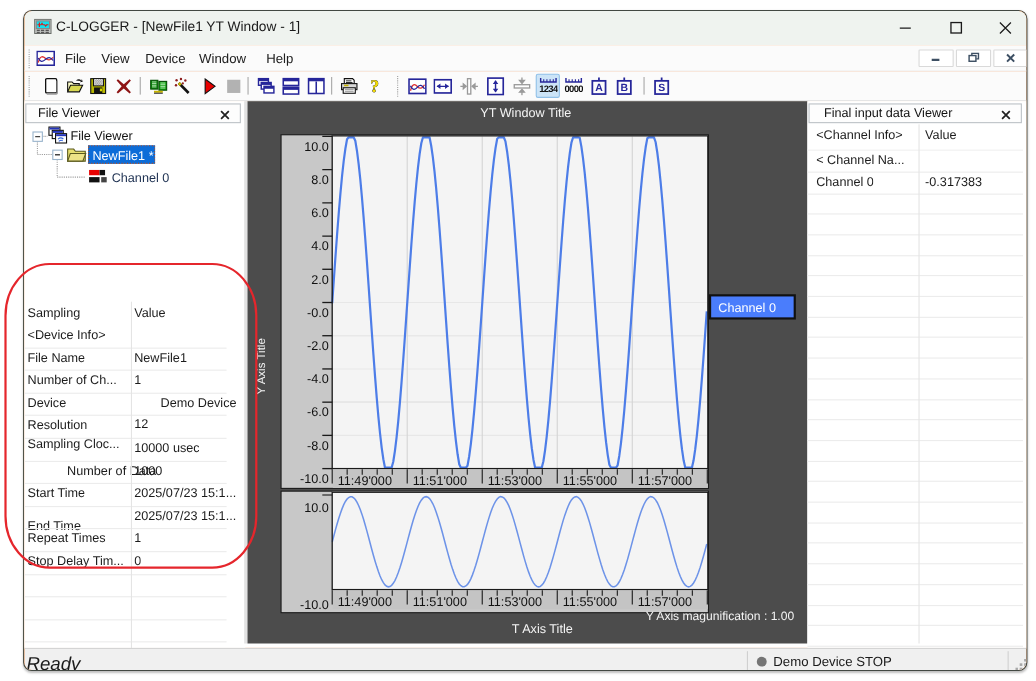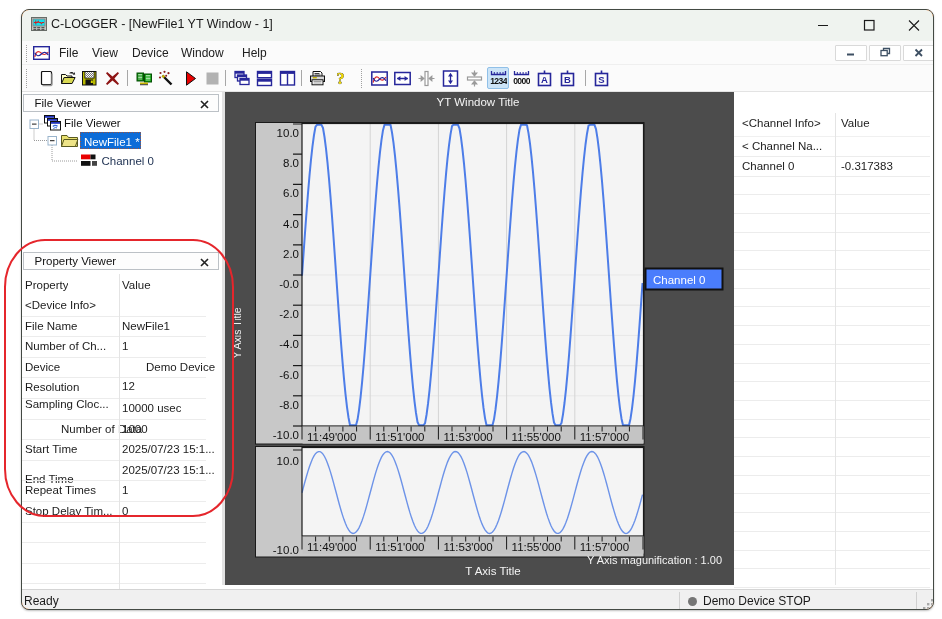--- a/index.html
+++ b/index.html
@@ -279,28 +279,22 @@
 
         <g transform="translate(59,40)">
           <rect x="0" y="0.5" width="9.5" height="4.8" fill="#e80000"></rect>
             <rect x="9.5" y="0.5" width="5" height="4.8" fill="#111"></rect>
           <rect x="0" y="7" width="9.5" height="4.8" fill="#111"></rect>
             <rect x="11" y="7" width="5" height="4.8" fill="#444"></rect>
         </g>
         <text x="79.5" y="51" font-size="11.5" fill="#1c2f50">Channel 0</text>
       </svg>
 
-      <div class="panel-hdr" style="left:0.5px; top:160px; width:196px;">
-        <span class="t">Property Viewer</span>
-          <svg width="9" height="9" viewBox="0 0 9 9" style="position:absolute;right:9px;top:4.5px">
-            <path d="M1 1 L8 8 M8 1 L1 8" stroke="#222" stroke-width="1.6"></path>
-          </svg>
-      </div>
       <div id="proptable" style="left:0; top:181.5px; width:200px; height:317px; overflow:hidden;">
-<div class="row-l" style="position:absolute;left:3px;top:5px;">Property</div>
+<div class="row-l" style="position:absolute;left:3px;top:5px;">Sampling</div>
 <div class="row-l" style="position:absolute;left:100px;top:5px;">Value</div>
 <div class="row-l" style="position:absolute;left:3px;top:25.5px;">&lt;Device Info&gt;</div>
 <div style="position:absolute;left:0;top:42.1px;width:184px;height:1px;background:#ececec;"></div>
 <div class="row-l" style="position:absolute;left:3px;top:46.1px;">File Name</div>
 <div class="row-l" style="position:absolute;left:100px;top:46.1px;">NewFile1</div>
 <div style="position:absolute;left:0;top:62.7px;width:184px;height:1px;background:#ececec;"></div>
 <div class="row-l" style="position:absolute;left:3px;top:66.7px;">Number of Ch...</div>
 <div class="row-l" style="position:absolute;left:100px;top:66.7px;">1</div>
 <div style="position:absolute;left:0;top:83.3px;width:184px;height:1px;background:#ececec;"></div>
 <div class="row-l" style="position:absolute;left:3px;top:87.3px;">Device</div>
@@ -455,20 +449,26 @@
 <text x="253" y="14" font-size="11.5" fill="#f4f4f4" text-anchor="middle">YT Window Title</text>
 <text x="16" y="241" font-size="10.5" fill="#f0f0f0" text-anchor="middle" transform="rotate(-90 16 241)">Y Axis Title</text>
 <text x="268" y="483" font-size="11.5" fill="#f4f4f4" text-anchor="middle">T Axis Title</text>
 <text x="497" y="471.5" font-size="11" fill="#f4f4f4" text-anchor="end">Y Axis magunification : 1.00</text>
 <rect x="420.5" y="176.5" width="77" height="21" fill="#4a7dfc" stroke="#111" stroke-width="2"></rect>
 <text x="428" y="191.5" font-size="11.5" fill="#ffffff">Channel 0</text>
 </svg>
 </div>
 
     <div id="rightpanel" style="left:712px; top:0; width:201px; height:497px; background:#ffffff;">
+<div class="panel-hdr" style="left:1px; top:2px; width:194px;">
+          <span class="t" style="left:13px;">Final input data Viewer</span>
+          <svg width="9" height="9" viewBox="0 0 9 9" style="position:absolute;right:9px;top:4.5px">
+            <path d="M1 1 L8 8 M8 1 L1 8" stroke="#222" stroke-width="1.6"></path>
+          </svg>
+        </div>
 <div class="row-l" style="left:8px; top:25px;">&lt;Channel Info&gt;</div>
 <div class="row-l" style="left:107px; top:25px;">Value</div>
 <div style="left:0;top:44px;width:196px;height:1px;background:#f0f0f0;"></div>
 <div class="row-l" style="left:8px; top:48px;">&lt; Channel Na...</div>
 <div style="left:0;top:64px;width:196px;height:1px;background:#ececec;"></div>
 <div class="row-l" style="left:8px; top:68px;">Channel 0</div>
 <div class="row-l" style="left:107px; top:68px;">-0.317383</div>
 <div style="left:0;top:83.5px;width:196px;height:1px;background:#ececec;"></div>
 <div style="left:0;top:102.2px;width:196px;height:1px;background:#ececec;"></div>
 <div style="left:0;top:120.9px;width:196px;height:1px;background:#ececec;"></div>
@@ -491,21 +491,21 @@
 <div style="left:0;top:438.8px;width:196px;height:1px;background:#ececec;"></div>
 <div style="left:0;top:457.5px;width:196px;height:1px;background:#ececec;"></div>
 <div style="left:0;top:476.2px;width:196px;height:1px;background:#ececec;"></div>
 <div style="left:0;top:494.9px;width:196px;height:1px;background:#ececec;"></div>
 <div style="left:101px;top:21px;width:1px;height:472px;background:#e4e4e4;"></div>
 </div>
 
   </div>
 
   <div class="statusbar">
-    <div style="left:2px; top:4px; font-size:12px; color:#1a1a1a;">Ready</div>
+    <div style="left:2px; top:4px; font-size:17px; color:#1a1a1a;font-style:italic;">Ready</div>
     <div style="left:657px; top:2px; width:1px; height:19px; background:#d0d0d0;"></div>
     <div style="left:666px; top:7px; width:9px; height:9px; border-radius:50%; background:#757575;"></div>
     <div style="left:681px; top:4px; font-size:12px; color:#1a1a1a;">Demo Device STOP</div>
     <div style="left:894px; top:2px; width:1px; height:19px; background:#d0d0d0;"></div>
     <svg style="left:901px; top:9px" width="11" height="11" viewBox="0 0 11 11">
       <g fill="#a8a8a8">
           <rect x="8" y="0" width="2.4" height="2.4"></rect>
           <rect x="8" y="4" width="2.4" height="2.4"></rect>
           <rect x="8" y="8" width="2.4" height="2.4"></rect>
           <rect x="4" y="4" width="2.4" height="2.4"></rect>

